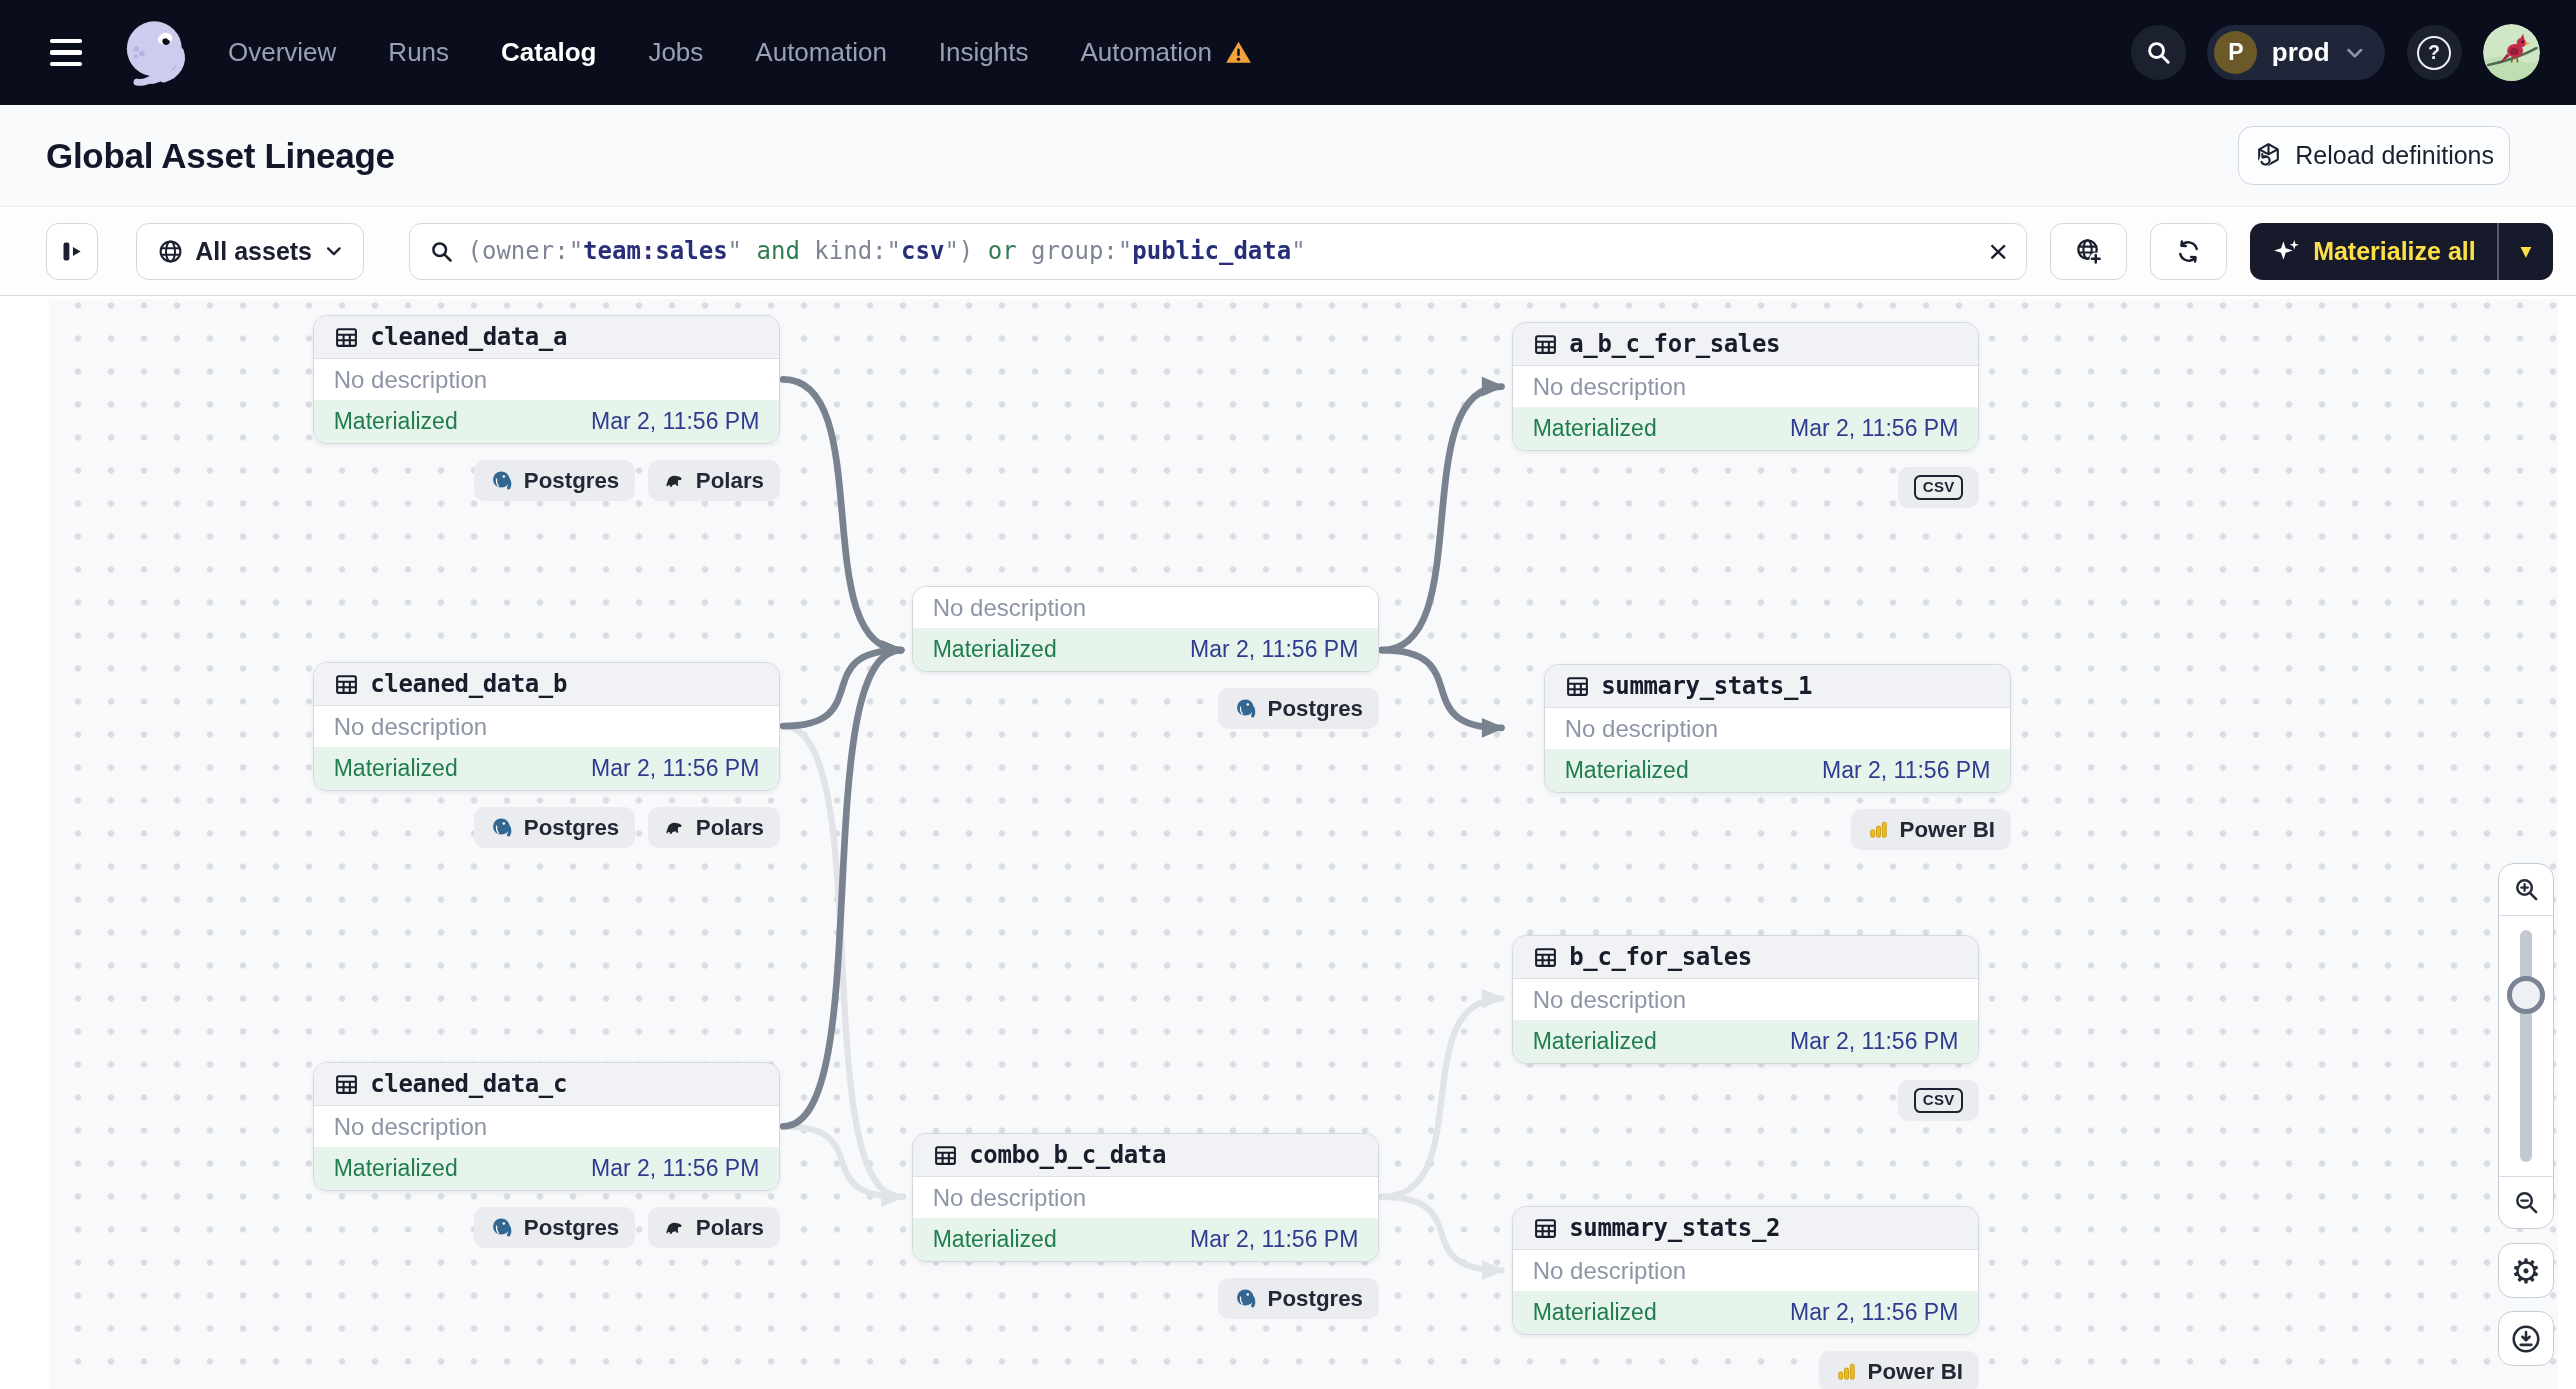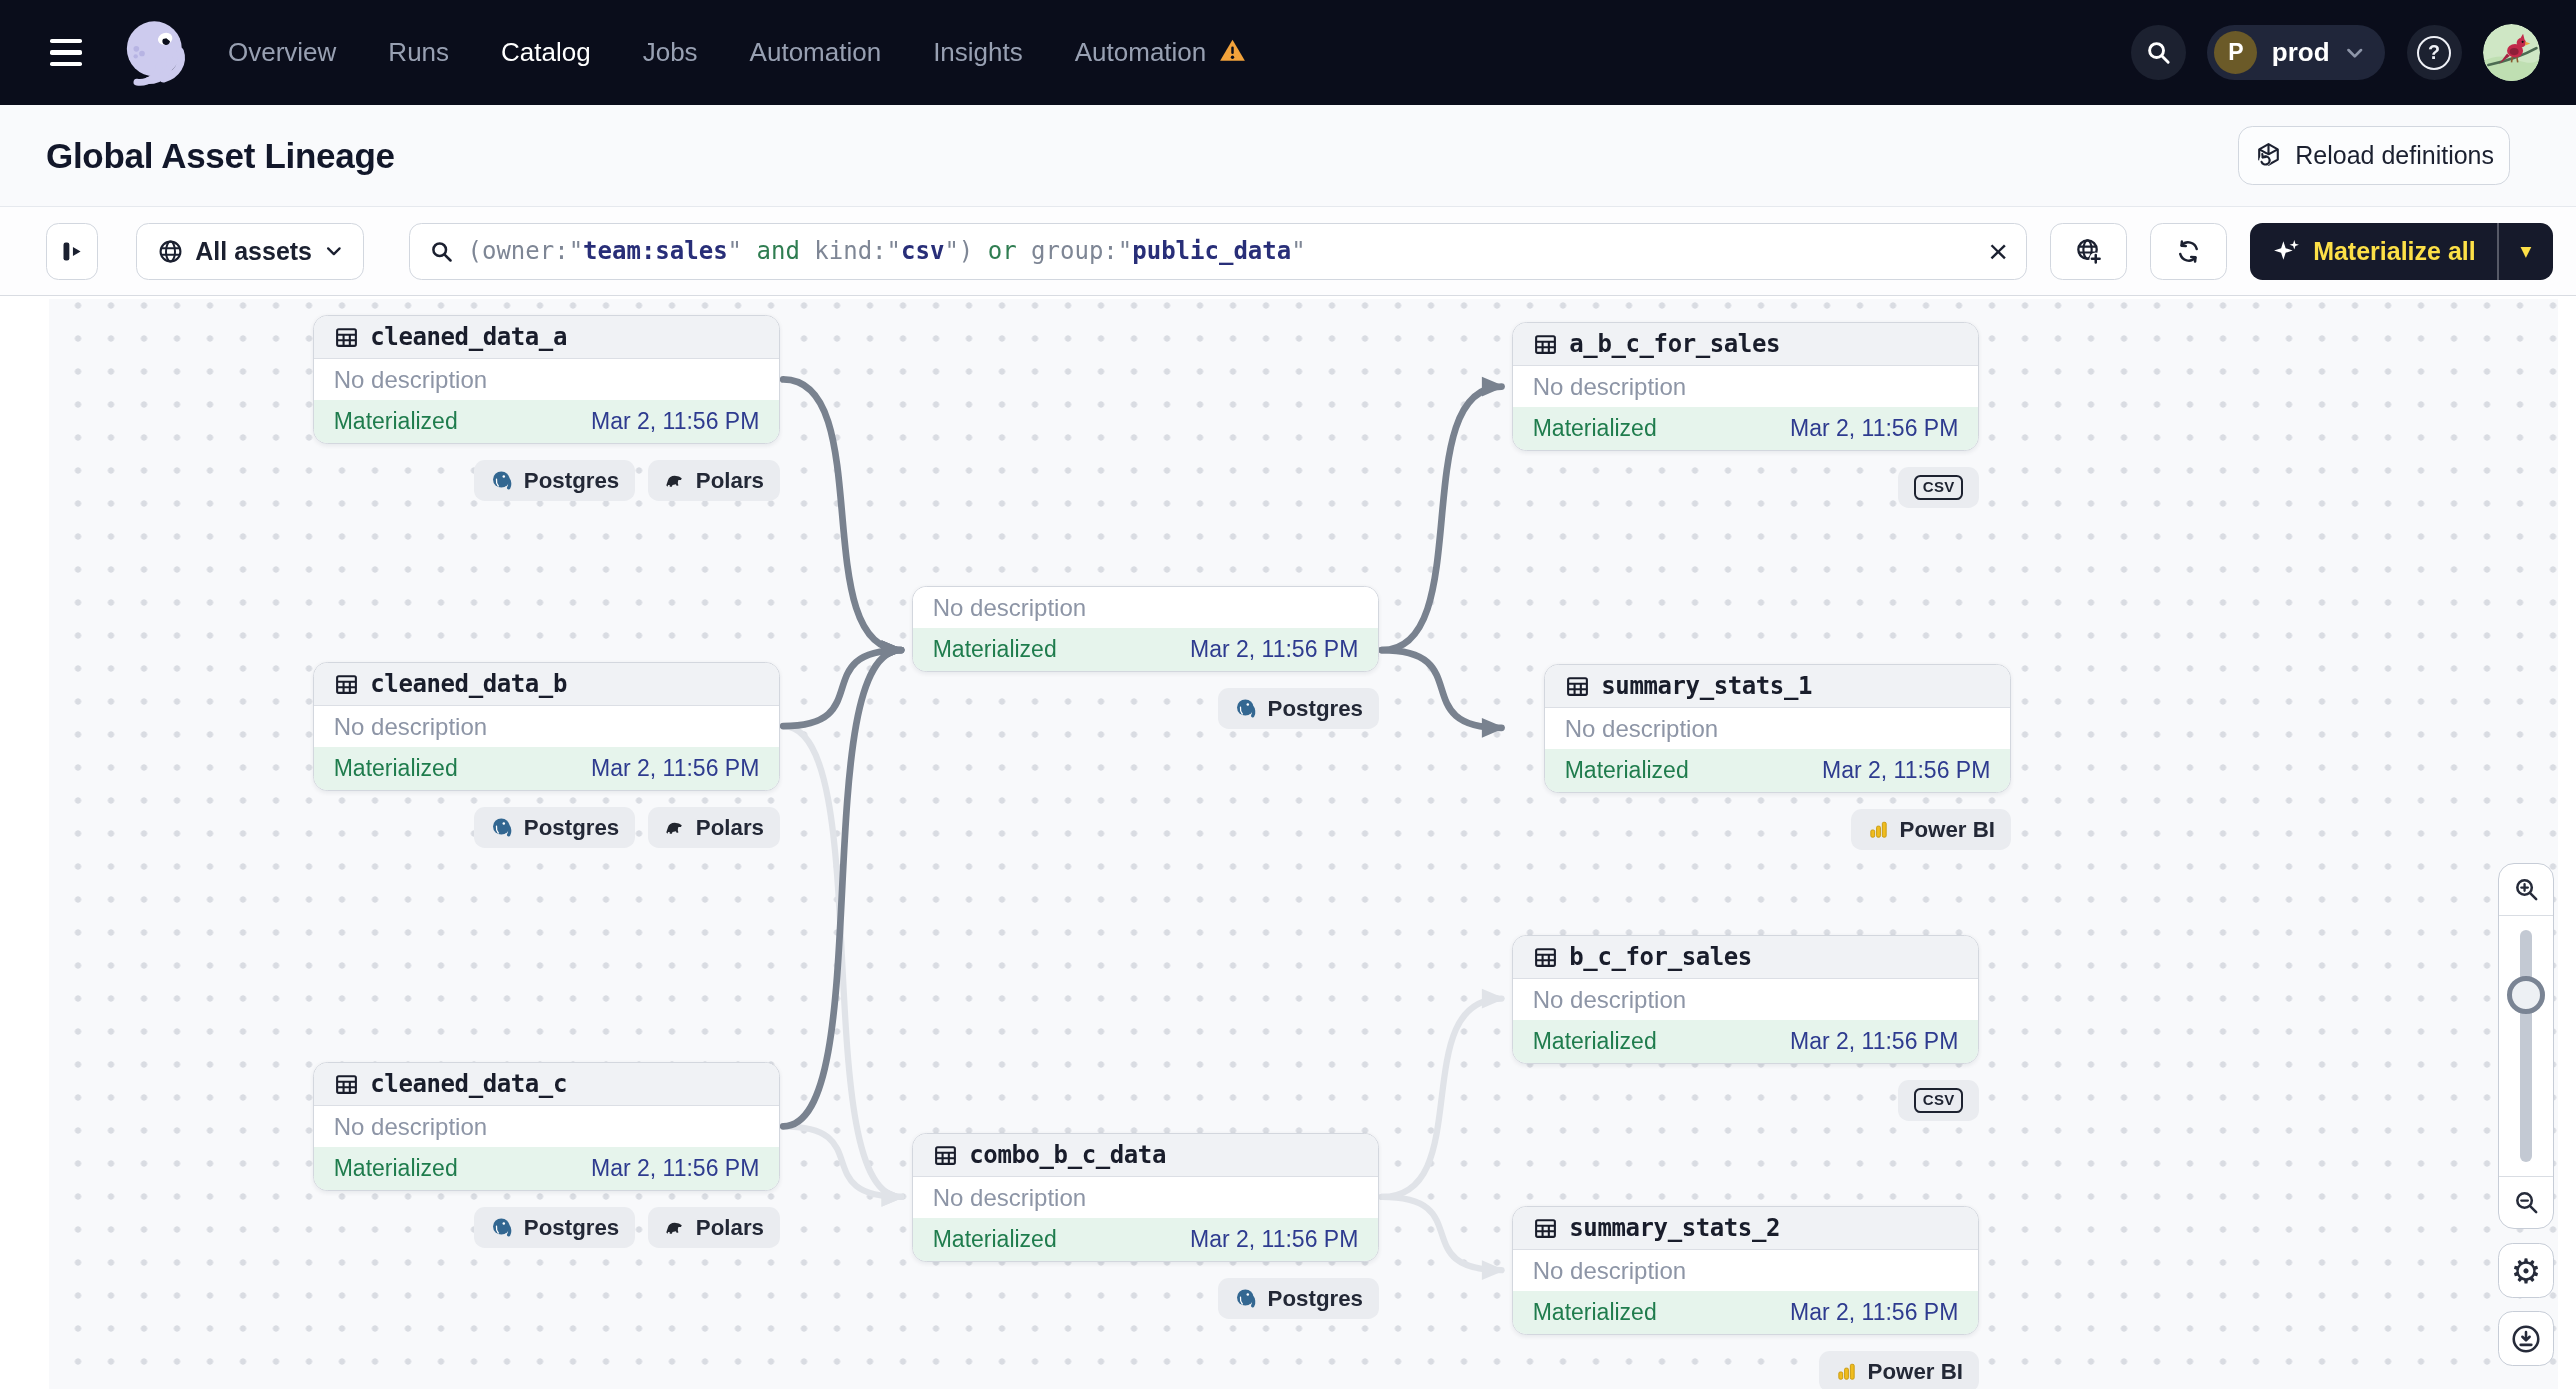--- a/index.html
+++ b/index.html
@@ -5,22 +5,22 @@
   * { margin:0; padding:0; box-sizing:border-box; }
   html,body { width:2576px; height:1389px; overflow:hidden; }
   body { font-family:"Liberation Sans", sans-serif; background:#fff; position:relative; }
 
   
   .topnav { height:105px; background:#0a0d1b; display:flex; align-items:center; padding:0 36px 0 50px; position:relative; }
   .hamburger { width:39px; display:flex; flex-direction:column; gap:7.2px; cursor:pointer; margin-right:27px; }
   .hamburger span { display:block; width:32px; height:4.5px; background:#fff; border-radius:1.8px; }
   .logo { width:80px; height:80px; margin-right:32px; }
   .nav-links { display:flex; align-items:center; gap:52px; }
-  .nav-item { font-size:26px; color:#98a0b2; cursor:pointer; display:flex; align-items:flex-start; gap:12.5px; }
-  .nav-item.active { color:#ffffff; font-weight:400; }
+  .nav-item { font-size:26px; color:#98a0b2; cursor:pointer; display:flex; align-items:center; gap:12.5px; }
+  .nav-item.active { color:#ffffff; font-weight:700; }
   .nav-right { margin-left:auto; display:flex; align-items:center; gap:21.5px; }
   .circle-btn { width:55px; height:55px; border-radius:50%; background:#1c2130; display:flex; align-items:center; justify-content:center; cursor:pointer; }
   .env-pill { height:55px; border-radius:29px; background:#20263a; display:flex; align-items:center; gap:14.3px; padding:0 19.7px 0 7.2px; cursor:pointer; }
   .env-avatar { width:43px; height:43px; border-radius:50%; background:#6b5a28; color:#fff; font-size:23px; font-weight:700; display:flex; align-items:center; justify-content:center; }
   .env-name { color:#fff; font-size:26px; font-weight:600; }
   .help-ring { width:34px; height:34px; border:2.7px solid #eef0f6; border-radius:50%; color:#eef0f6; font-size:19.7px; font-weight:700; display:flex; align-items:center; justify-content:center; }
   .user-avatar { width:57px; height:57px; border-radius:50%; overflow:hidden; cursor:pointer; }
 
   
   .page-header { height:102px; background:#f9fafc; border-bottom:1.8px solid #e6e9ee; display:flex; align-items:center; padding:0 66px 0 46px; }

